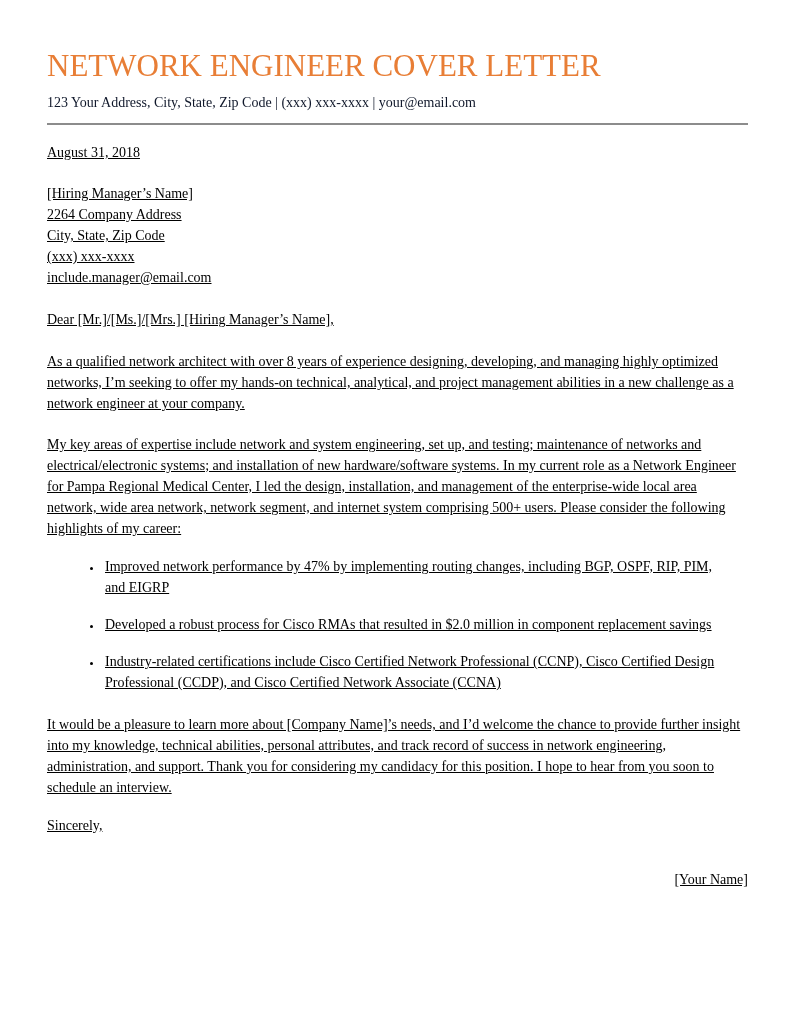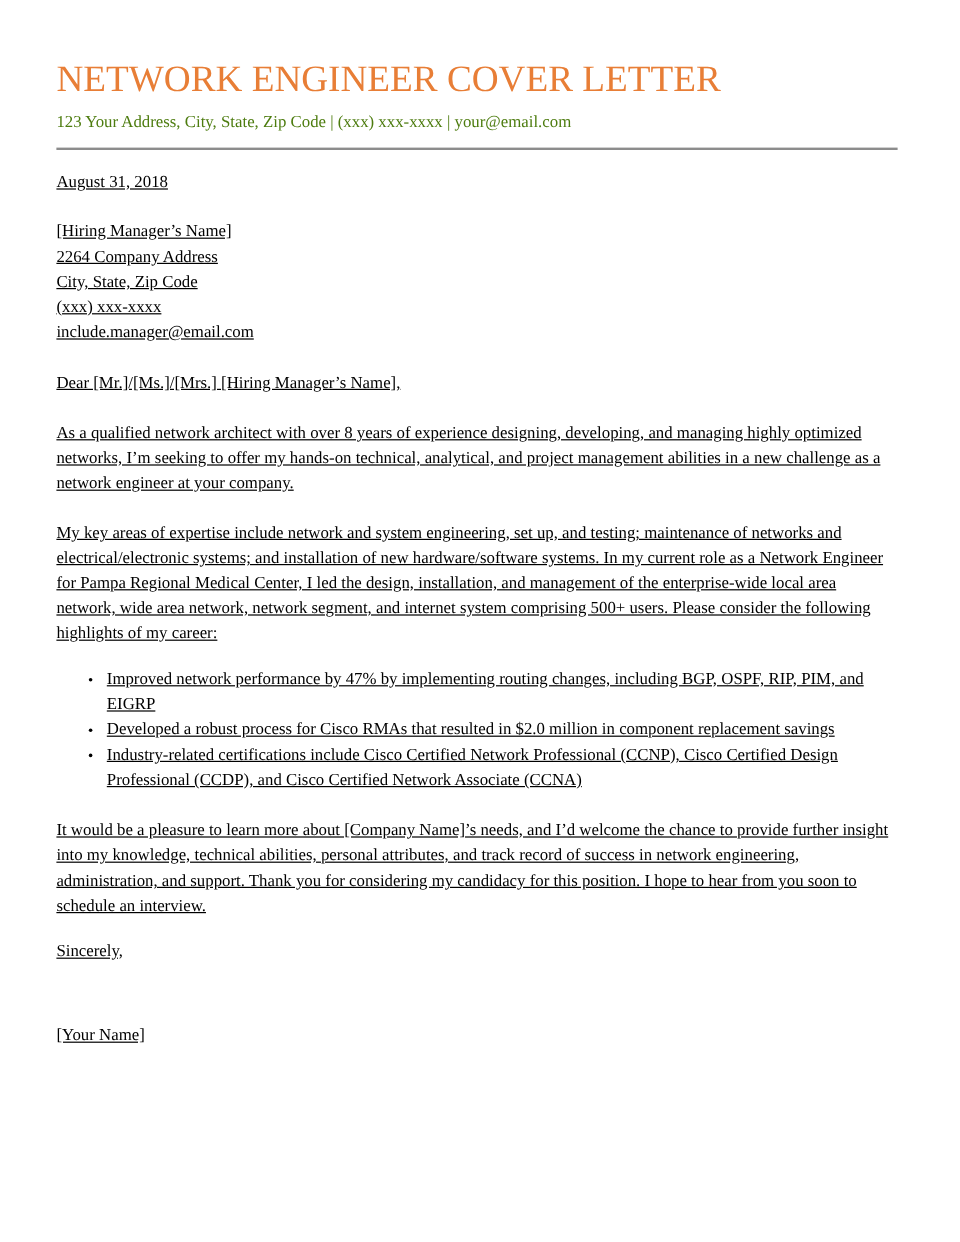--- a/index.html
+++ b/index.html
@@ -28,21 +28,21 @@
     line-height: 36px;
     font-weight: normal;
     letter-spacing: 0px;
     color: var(--accent-color, #E87E36);
     white-space: nowrap;
   }
   .contact-line {
     margin-top: 8px;
     font-size: 14px;
     line-height: 21px;
-    color: #4d7c0f;
+    color: #0f172a;
   }
   .header-rule {
     margin: 10px 0 0 0;
     border: none;
     border-top: 2px solid var(--rule-color, #8c8c8c);
     width: 701px;
   }
   .body-copy {
     width: 701px;
     font-size: 14px;
@@ -55,25 +55,25 @@
   .salutation { margin: 21px 0 0 0; }
   .para { margin: 21px 0 0 0; }
   .para-tight { margin: 20px 0 0 0; }
   ul.highlights {
     margin: 17px 0 0 0;
     padding-left: 40px;
     list-style: disc outside;
   }
   ul.highlights li {
     padding-left: 2px;
-    margin: 0;
+    margin: 16px;
   }
   ul.highlights li::marker { font-size: 11px; }
   .valediction { margin: 17px 0 0 0; }
-  .signature-name { margin: 49px 0 0 0; }
+  .signature-name { margin: 33px 0 0 0; text-align: right; }
 </style>
 </head>
 <body>
 
 <div class="page">
 
   <div>
     <h1 class="letter-title">NETWORK ENGINEER COVER LETTER</h1>
     <div class="contact-line">123 Your Address, City, State, Zip Code | (xxx) xxx-xxxx | your@email.com</div>
     <hr class="header-rule">

